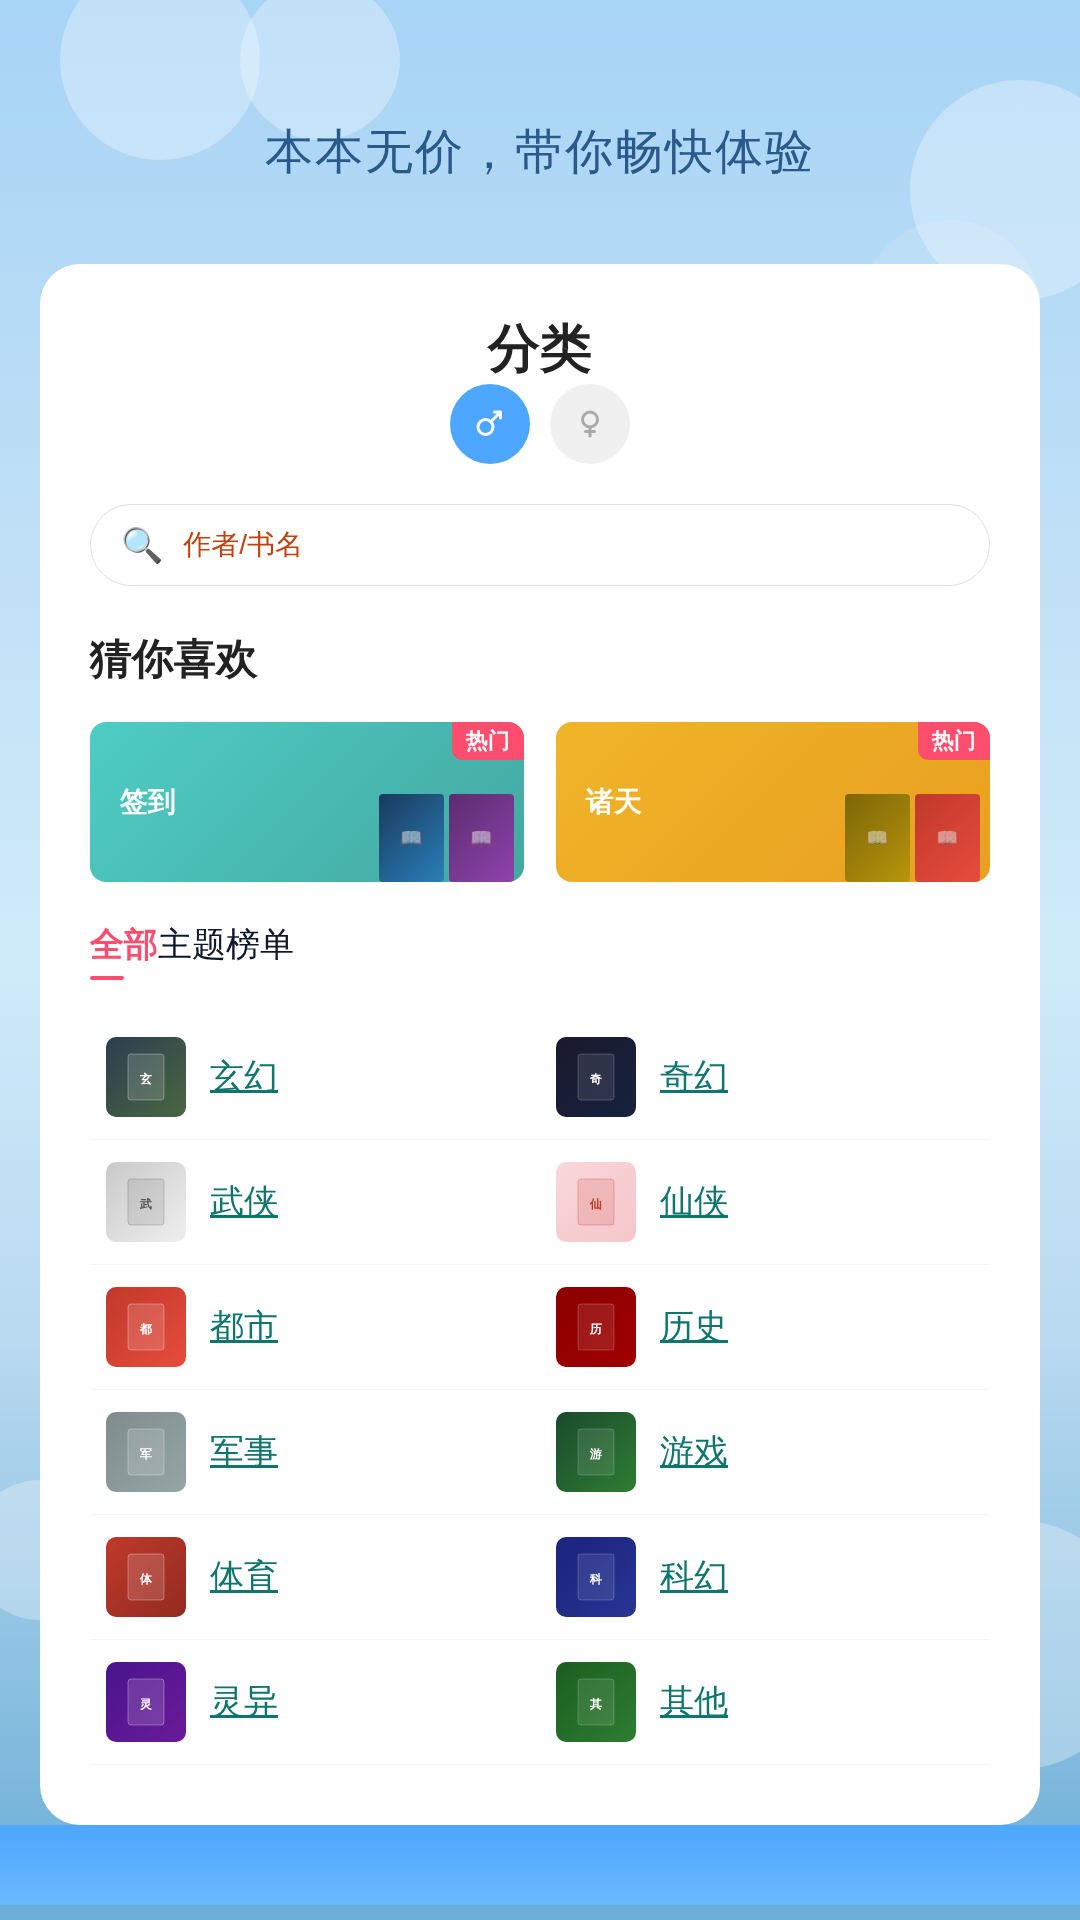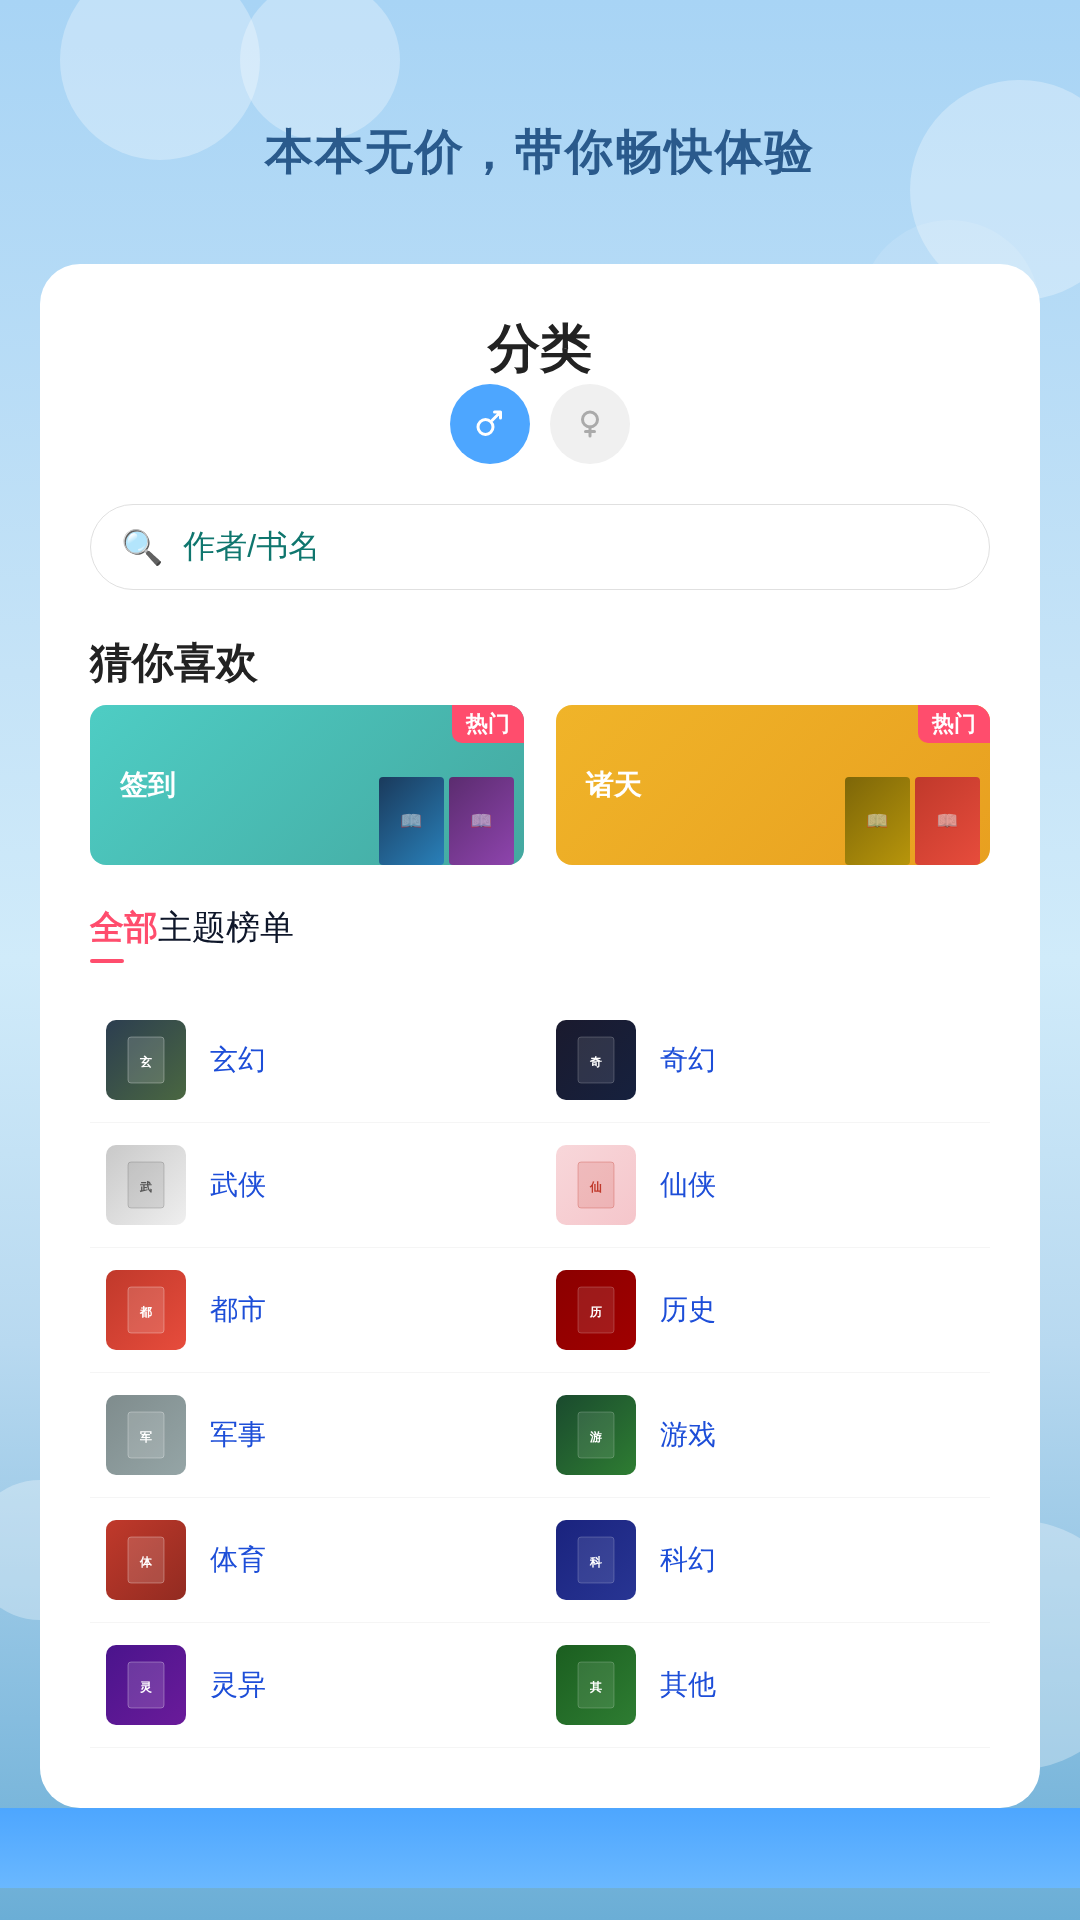--- a/index.html
+++ b/index.html
@@ -37,21 +37,21 @@
     .main-title {
       font-size: 72px;
       font-weight: 900;
       color: #1a3a5c;
       margin-bottom: 30px;
       letter-spacing: 4px;
     }
 
     .sub-title {
       font-size: 48px;
-      font-weight: 700;
+      font-weight: 400;
       color: #2a5a8c;
       letter-spacing: 2px;
     }
 
     .card-container {
       background: white;
       border-radius: 40px;
       margin: 20px 40px;
       padding: 50px 50px 60px;
       position: relative;
@@ -109,29 +109,29 @@
       margin-bottom: 45px;
       gap: 20px;
     }
 
     .search-icon {
       font-size: 34px;
       color: #999;
     }
 
     .search-placeholder {
-      font-size: 32px;
-      color: #0f766e;
+      font-size: 28px;
+      color: #c2410c;
     }
 
     .section-title {
       font-size: 42px;
       font-weight: 700;
       color: #222;
-      margin-bottom: 14px;
+      margin-bottom: 35px;
     }
 
     .featured-cards {
       display: flex;
       gap: 32px;
       margin-bottom: 40px;
     }
 
     .featured-card {
       flex: 1;
@@ -245,23 +245,24 @@
       overflow: hidden;
       display: flex;
       align-items: center;
       justify-content: center;
       font-size: 28px;
       color: white;
       font-weight: 700;
     }
 
     .category-name {
-      font-size: 28px;
-      color: #1d4ed8;
+      font-size: 34px;
+      color: #0f766e;
       font-weight: 500;
+      text-decoration: underline;
     }
 
     
     .thumb-xuanhuan { background: linear-gradient(135deg, #2c3e50 0%, #4a6741 100%); }
     .thumb-qihuan { background: linear-gradient(135deg, #1a1a2e, #16213e); }
     .thumb-wuxia { background: linear-gradient(135deg, #c9c9c9, #efefef); color: #555; }
     .thumb-xianxia { background: linear-gradient(135deg, #f8d7da, #f5c6cb); color: #c0392b; }
     .thumb-dushi { background: linear-gradient(135deg, #c0392b, #e74c3c); }
     .thumb-lishi { background: linear-gradient(135deg, #8B0000, #a00000); }
     .thumb-junshi { background: linear-gradient(135deg, #7f8c8d, #95a5a6); }

